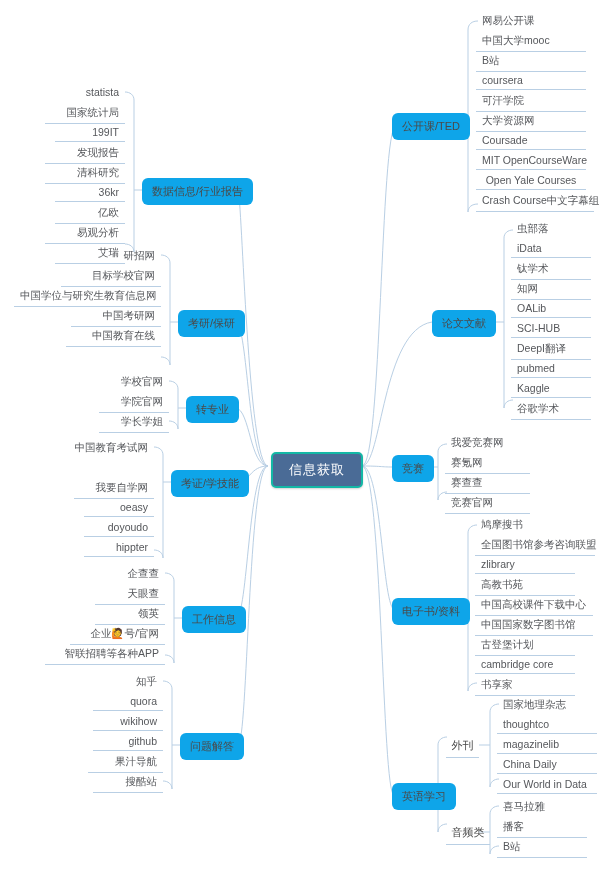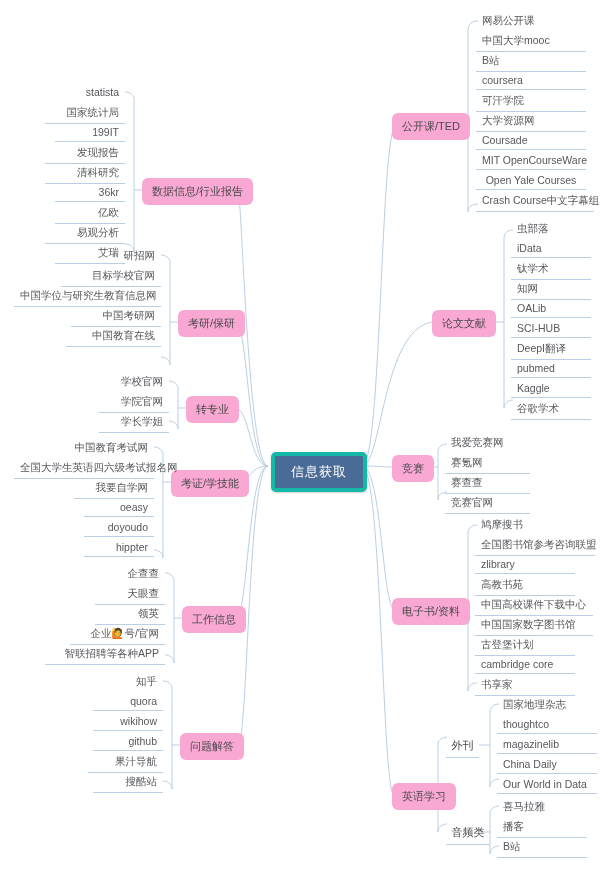--- a/index.html
+++ b/index.html
@@ -15,32 +15,32 @@
   .node{
     position:absolute;
     box-sizing:border-box;
     white-space:nowrap;
   }
 
   
   .root{
     background:#4a6b96;
     color:#ffffff;
-    border:4px solid #14b8a6;
+    border:2px solid #14b8a6;
     border-radius:5px;
     font-size:13px;
     letter-spacing:1px;
     padding:7px 16px;
     text-align:center;
     box-shadow:0 1px 2px rgba(0,0,0,.18);
   }
 
   
   .topic{
-    background:#f9a8d4;
+    background:#0ea5e9;
     color:#4a4a4a;
     border-radius:6px;
     font-size:11px;
     padding:6px 10px;
     text-align:center;
   }
 
   
   .subtopic{
     color:#4a4a4a;
@@ -154,21 +154,20 @@
   <div class="node leaf left" style="left:71px;top:307px;width:90px;">中国考研网</div>
   <div class="node leaf left" style="left:66px;top:327px;width:95px;">中国教育在线</div>
 
   <div class="node topic" style="left:186px;top:396px;">转专业</div>
   <div class="node leaf left noline" style="left:99px;top:373px;width:70px;">学校官网</div>
   <div class="node leaf left" style="left:99px;top:393px;width:70px;">学院官网</div>
   <div class="node leaf left" style="left:99px;top:413px;width:70px;">学长学姐</div>
 
   <div class="node topic" style="left:171px;top:470px;">考证/学技能</div>
   <div class="node leaf left noline" style="left:64px;top:439px;width:90px;">中国教育考试网</div>
-  <div class="node leaf left" style="left:14px;top:459px;width:140px;">全国大学生英语四六级考试报名网</div>
   <div class="node leaf left" style="left:74px;top:479px;width:80px;">我要自学网</div>
   <div class="node leaf left" style="left:84px;top:499px;width:70px;">oeasy</div>
   <div class="node leaf left" style="left:84px;top:519px;width:70px;">doyoudo</div>
   <div class="node leaf left" style="left:84px;top:539px;width:70px;">hippter</div>
 
   <div class="node topic" style="left:182px;top:606px;">工作信息</div>
   <div class="node leaf left noline" style="left:95px;top:565px;width:70px;">企查查</div>
   <div class="node leaf left" style="left:95px;top:585px;width:70px;">天眼查</div>
   <div class="node leaf left" style="left:95px;top:605px;width:70px;">领英</div>
   <div class="node leaf left" style="left:70px;top:625px;width:95px;">企业🙋号/官网</div>

